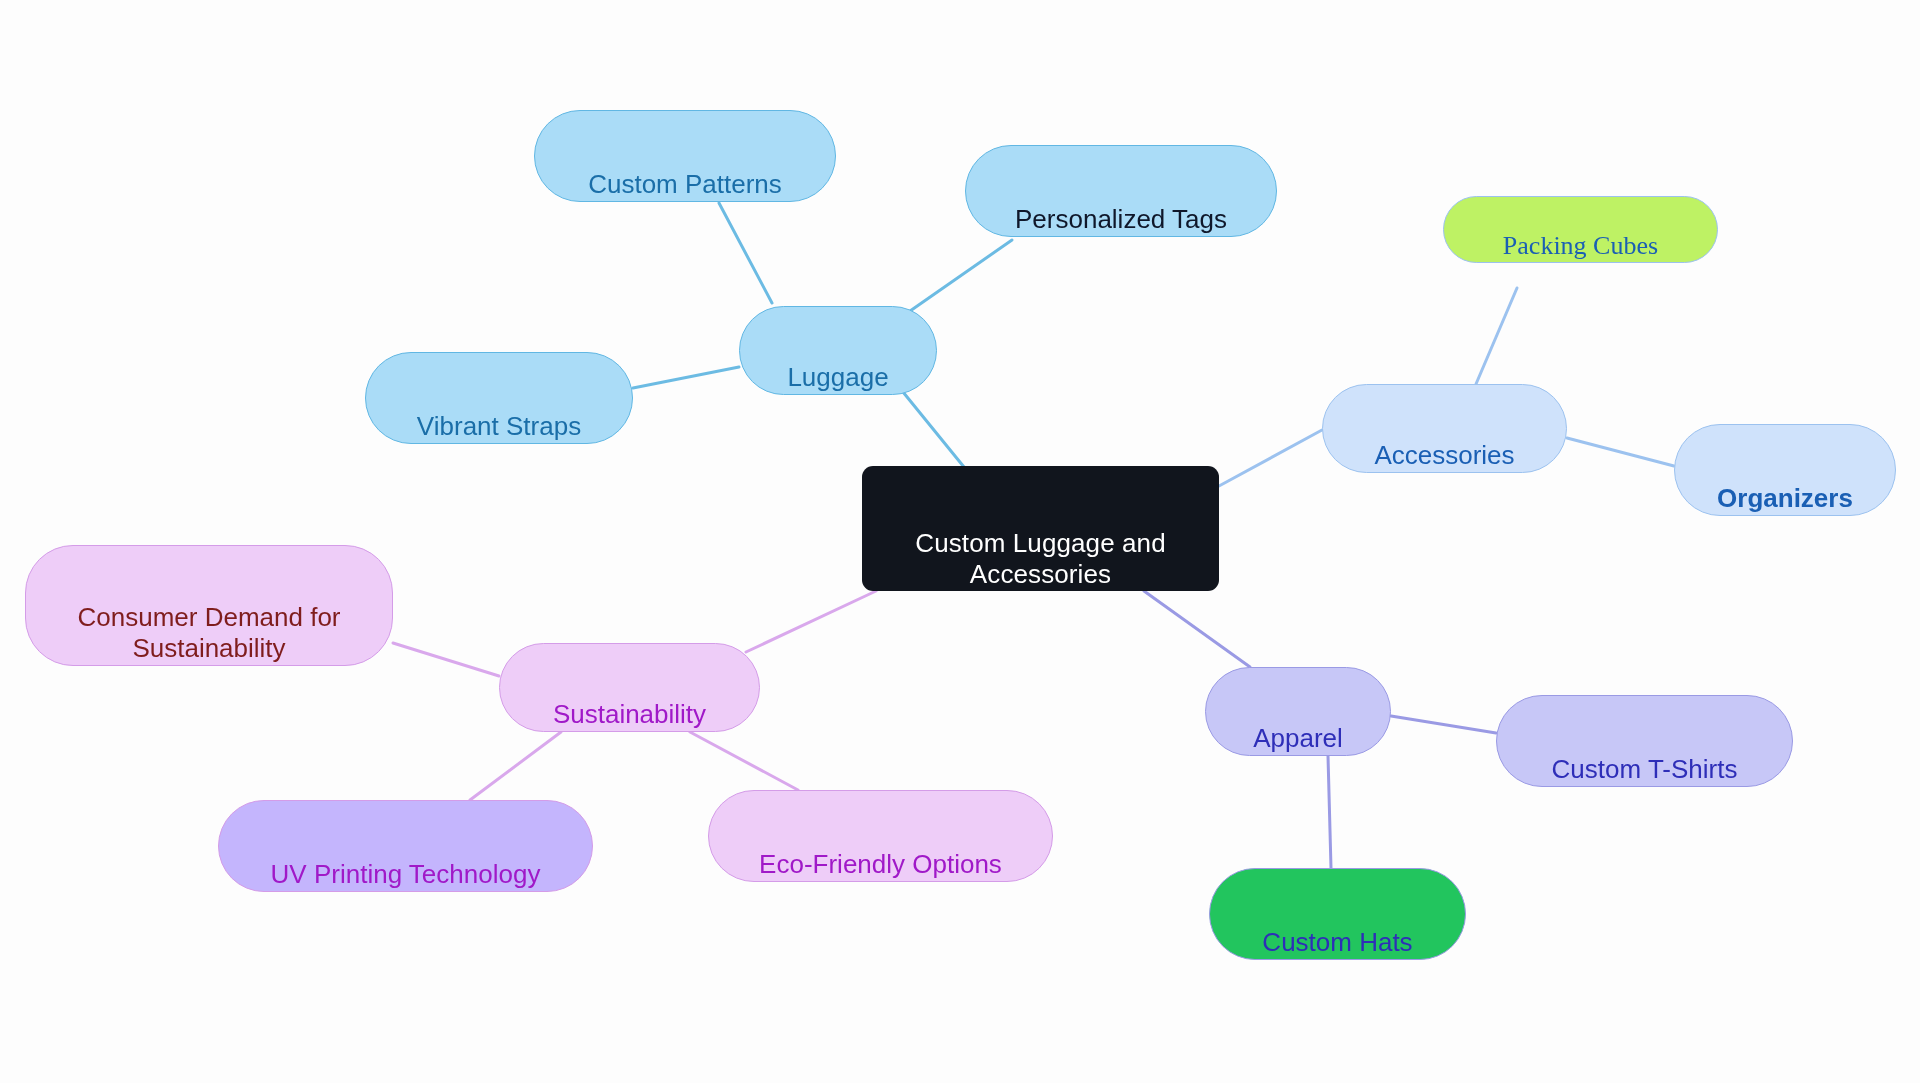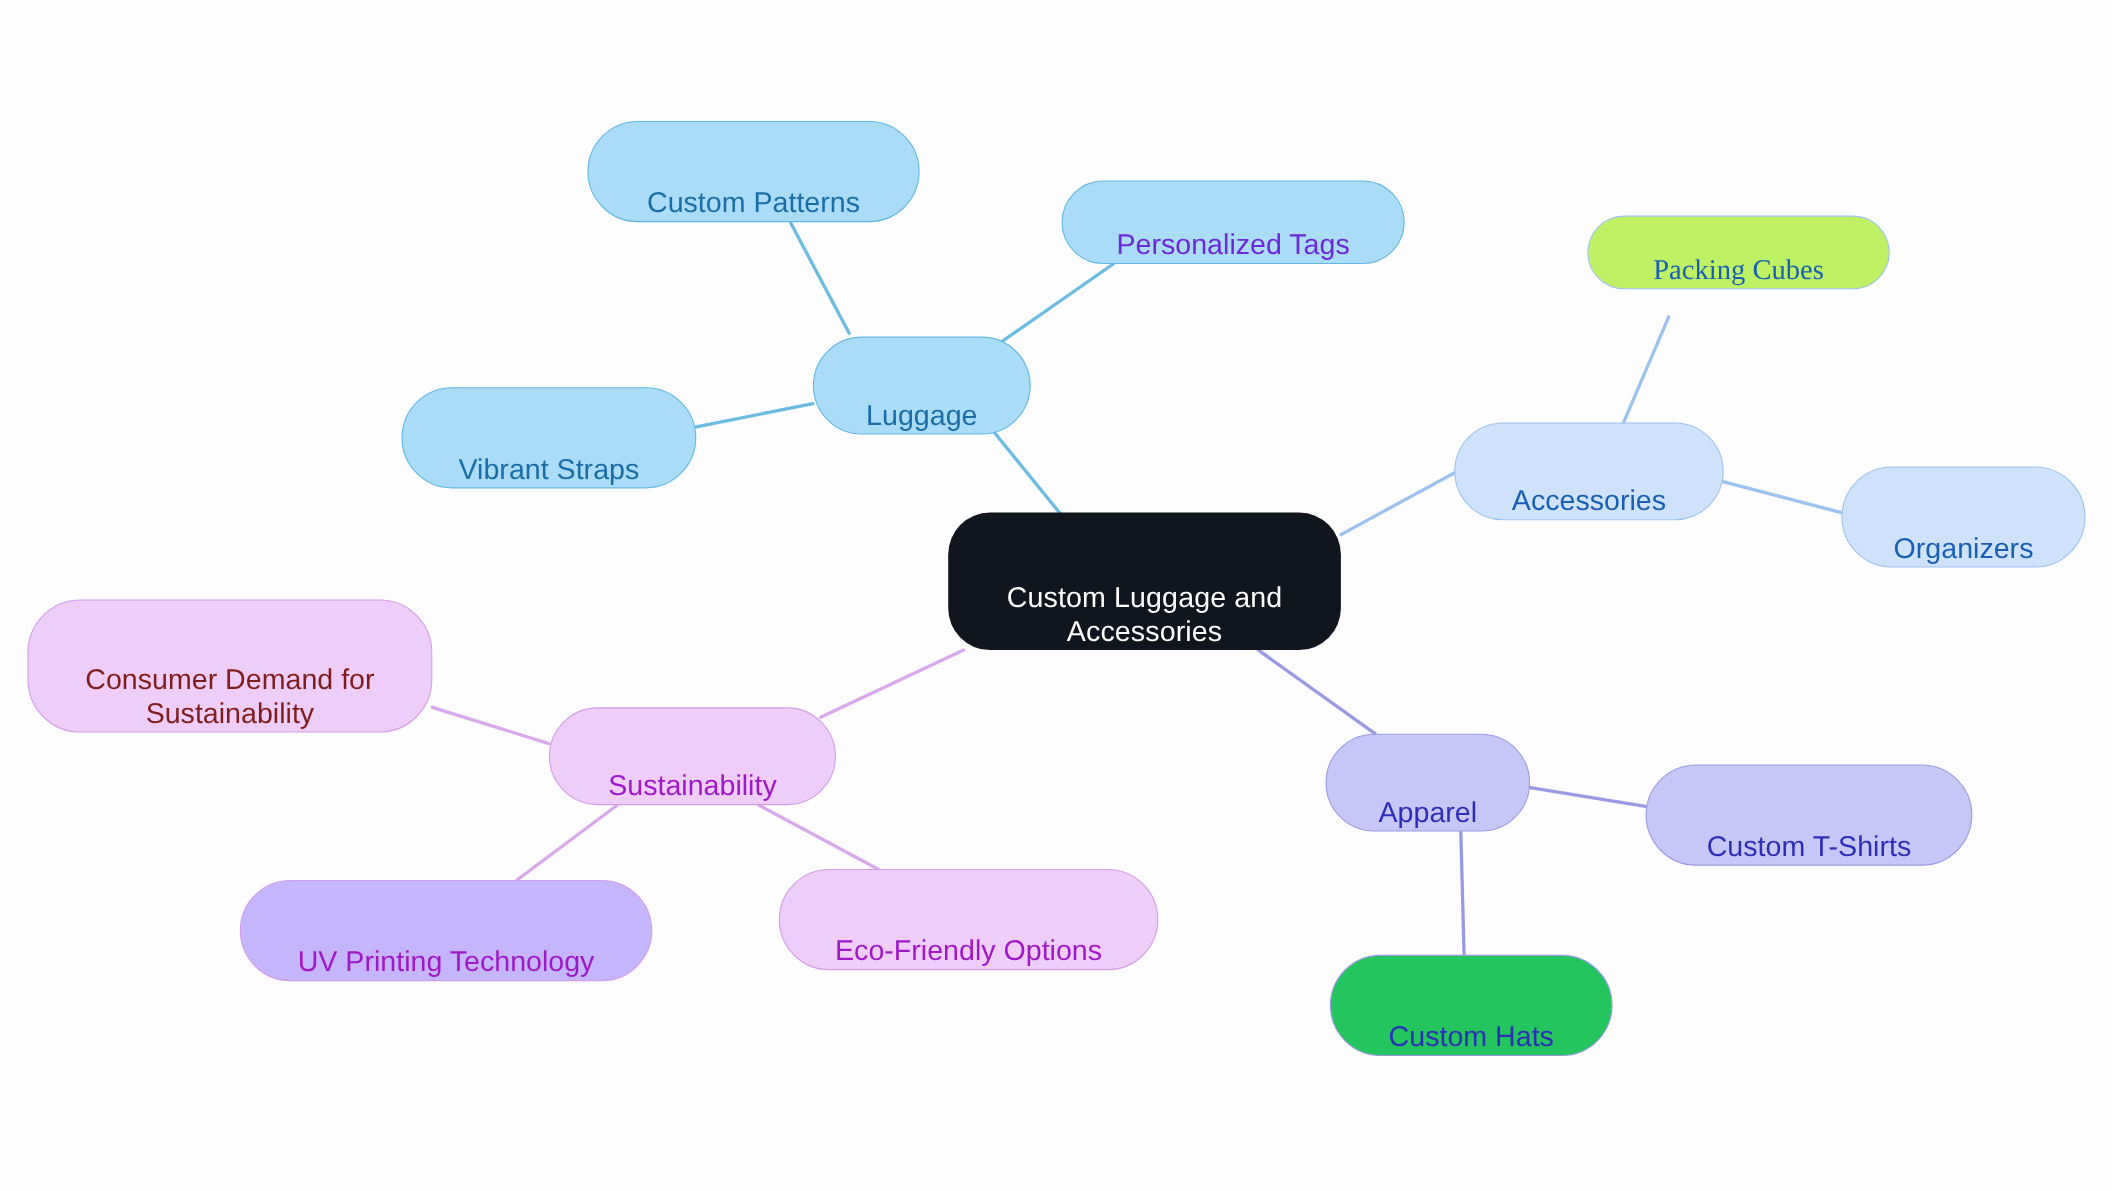--- a/index.html
+++ b/index.html
@@ -61,29 +61,29 @@
       <line x1="1567" y1="438" x2="1674" y2="466" stroke="#9cc2ef" stroke-width="3" stroke-linecap="round"></line>
       <line x1="1144" y1="591" x2="1250" y2="667" stroke="#9a9ae4" stroke-width="3" stroke-linecap="round"></line>
       <line x1="1391" y1="716" x2="1496" y2="733" stroke="#9a9ae4" stroke-width="3" stroke-linecap="round"></line>
       <line x1="1328" y1="756" x2="1331" y2="868" stroke="#9a9ae4" stroke-width="3" stroke-linecap="round"></line>
       <line x1="876" y1="591" x2="746" y2="652" stroke="#d9a8ec" stroke-width="3" stroke-linecap="round"></line>
       <line x1="499" y1="676" x2="393" y2="643" stroke="#d9a8ec" stroke-width="3" stroke-linecap="round"></line>
       <line x1="561" y1="732" x2="470" y2="800" stroke="#d9a8ec" stroke-width="3" stroke-linecap="round"></line>
       <line x1="690" y1="732" x2="798" y2="790" stroke="#d9a8ec" stroke-width="3" stroke-linecap="round"></line>
     </svg>
   <div id="nodes">
-      <div class="node node-root" style="left: 862px; top: 466px; width: 357px; height: 125px; background: rgb(17, 21, 29); color: rgb(255, 255, 255);"><span>Custom Luggage and
+      <div class="node node-root" style="left: 862px; top: 466px; width: 357px; height: 125px; background: rgb(17, 21, 29); color: rgb(255, 255, 255); border-radius: 11px;"><span>Custom Luggage and
 Accessories</span></div>
       <div class="node node-branch" style="left: 739px; top: 306px; width: 198px; height: 89px; background: rgb(170, 220, 247); border-color: rgb(97, 183, 227); color: rgb(26, 110, 168);"><span>Luggage</span></div>
       <div class="node node-leaf" style="left: 534px; top: 110px; width: 302px; height: 92px; background: rgb(170, 220, 247); border-color: rgb(97, 183, 227); color: rgb(26, 110, 168);"><span>Custom Patterns</span></div>
-      <div class="node node-leaf" style="left: 965px; top: 145px; width: 312px; height: 76px; background: rgb(170, 220, 247); border-color: rgb(97, 183, 227); color: #6d28d9; margin-top: 19px;"><span>Personalized Tags</span></div>
+      <div class="node node-leaf" style="left: 965px; top: 145px; width: 312px; height: 92px; background: rgb(170, 220, 247); border-color: rgb(97, 183, 227); color: #0f172a;"><span>Personalized Tags</span></div>
       <div class="node node-leaf" style="left: 365px; top: 352px; width: 268px; height: 92px; background: rgb(170, 220, 247); border-color: rgb(97, 183, 227); color: rgb(26, 110, 168);"><span>Vibrant Straps</span></div>
       <div class="node node-branch" style="left: 1322px; top: 384px; width: 245px; height: 89px; background: rgb(207, 226, 251); border-color: rgb(156, 194, 239); color: rgb(26, 95, 180);"><span>Accessories</span></div>
       <div class="node node-leaf" style="left: 1443px; top: 196px; width: 275px; height: 67px; background: #bef264; border-color: rgb(156, 194, 239); color: rgb(26, 95, 180); font-family: Liberation Serif, serif;"><span>Packing Cubes</span></div>
-      <div class="node node-leaf" style="left: 1674px; top: 424px; width: 222px; height: 92px; background: rgb(207, 226, 251); border-color: rgb(156, 194, 239); color: rgb(26, 95, 180);"><span>Organizers</span></div>
+      <div class="node node-leaf" style="left: 1674px; top: 424px; width: 222px; height: 92px; background: rgb(207, 226, 251); border-color: rgb(156, 194, 239); color: rgb(26, 95, 180); font-weight: bold;"><span>Organizers</span></div>
       <div class="node node-branch" style="left: 1205px; top: 667px; width: 186px; height: 89px; background: rgb(199, 199, 247); border-color: rgb(154, 154, 228); color: rgb(46, 46, 184);"><span>Apparel</span></div>
       <div class="node node-leaf" style="left: 1496px; top: 695px; width: 297px; height: 92px; background: rgb(199, 199, 247); border-color: rgb(154, 154, 228); color: rgb(46, 46, 184);"><span>Custom T-Shirts</span></div>
       <div class="node node-leaf" style="left: 1209px; top: 868px; width: 257px; height: 92px; background: #22c55e; border-color: rgb(154, 154, 228); color: rgb(46, 46, 184);"><span>Custom Hats</span></div>
       <div class="node node-branch" style="left: 499px; top: 643px; width: 261px; height: 89px; background: rgb(238, 205, 248); border-color: rgb(212, 156, 232); color: rgb(160, 25, 200);"><span>Sustainability</span></div>
       <div class="node node-leaf" style="left: 25px; top: 545px; width: 368px; height: 121px; background: rgb(238, 205, 248); border-color: rgb(212, 156, 232); color: #7f1d1d;"><span>Consumer Demand for
 Sustainability</span></div>
       <div class="node node-leaf" style="left: 218px; top: 800px; width: 375px; height: 92px; background: #c4b5fd; border-color: rgb(212, 156, 232); color: rgb(160, 25, 200);"><span>UV Printing Technology</span></div>
       <div class="node node-leaf" style="left: 708px; top: 790px; width: 345px; height: 92px; background: rgb(238, 205, 248); border-color: rgb(212, 156, 232); color: rgb(160, 25, 200);"><span>Eco-Friendly Options</span></div>
     </div>
 </div>

